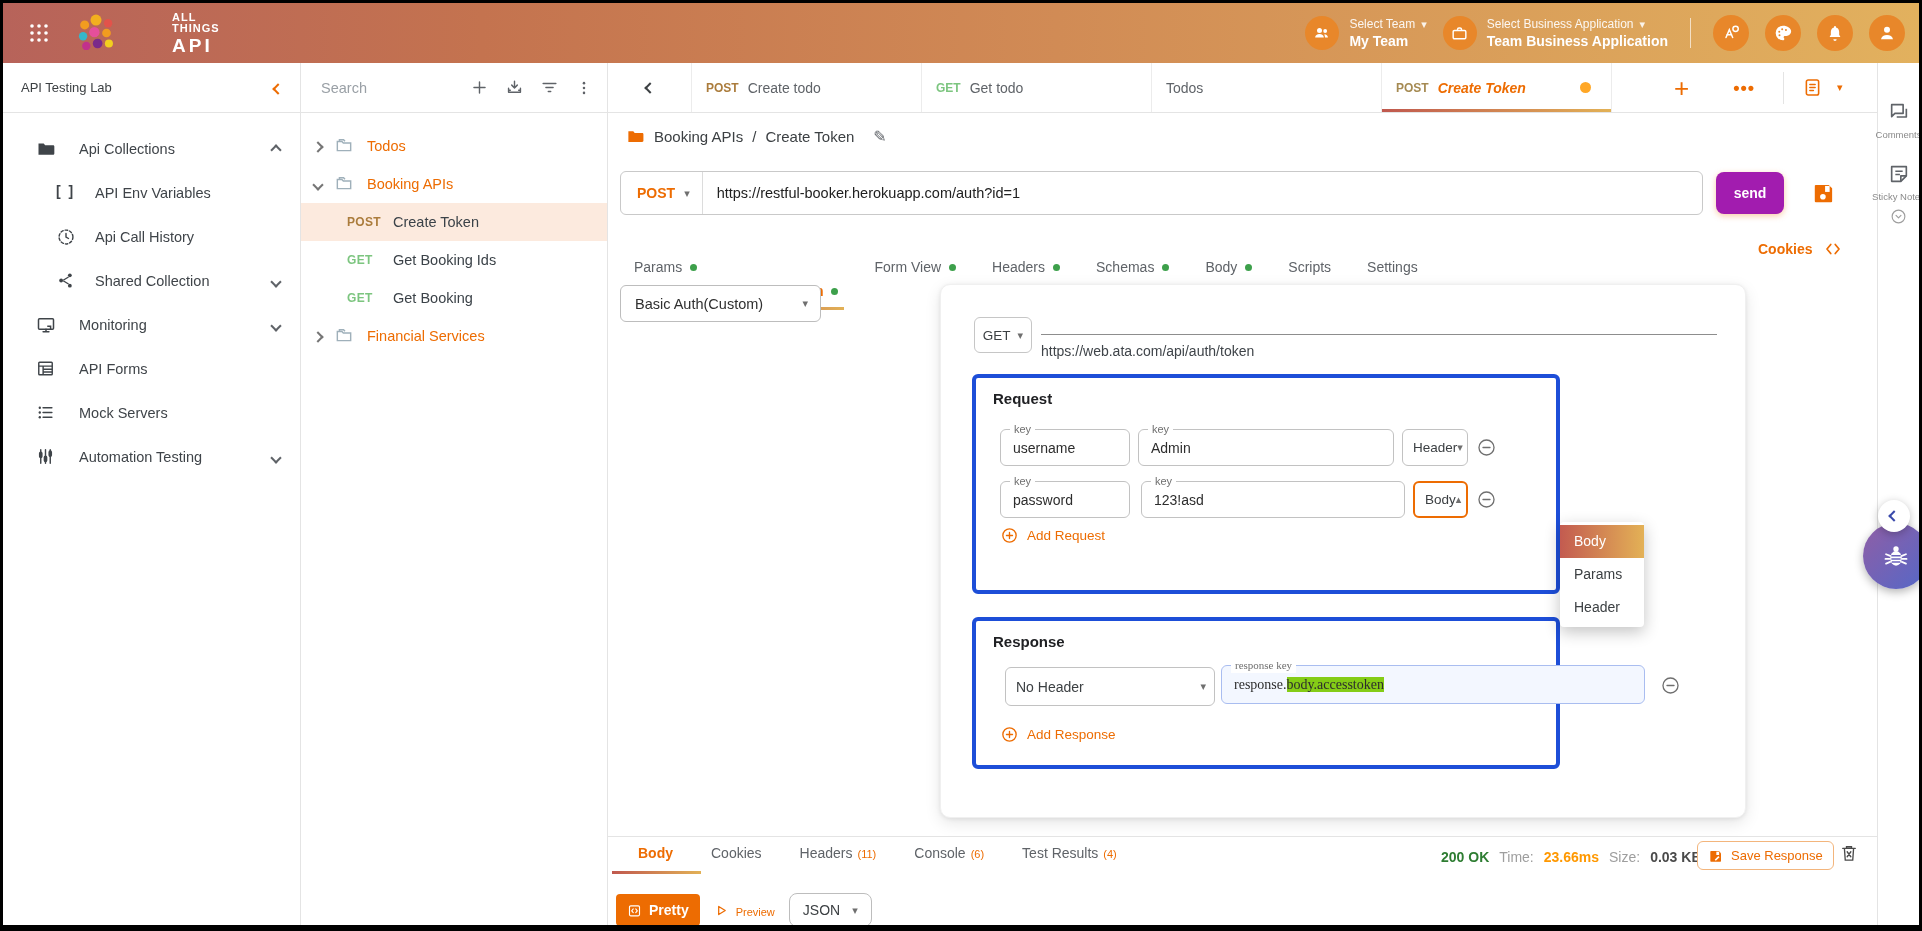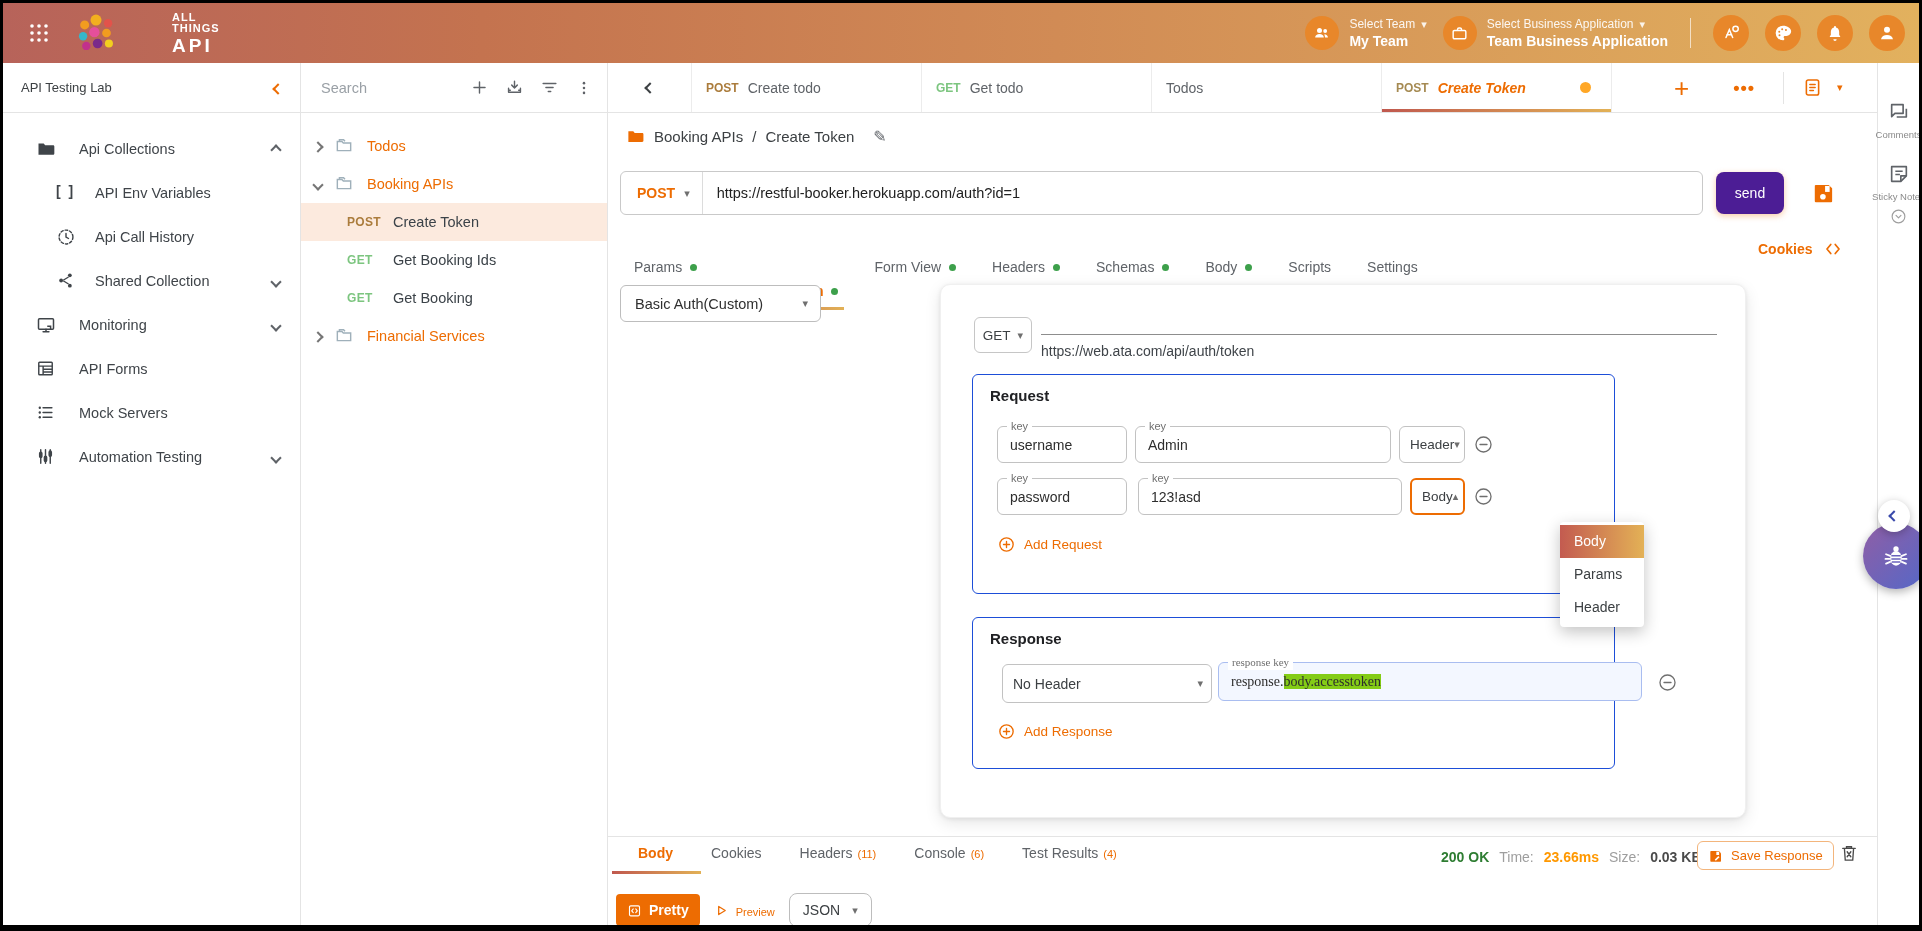--- a/index.html
+++ b/index.html
@@ -81,37 +81,37 @@
   .ts-doc-car { margin-left:14px; cursor:pointer; }
 
   .mbody { position:absolute; top:50px; left:0; right:0; bottom:0; }
   .bc { position:absolute; left:18px; top:14px; display:flex; align-items:center; gap:9px; font-size:15px; color:#3c4043; }
   .bc .pencil { color:#5f6368; font-size:16px; margin-left:10px; cursor:pointer; }
 
   .url-box { position:absolute; left:12px; top:58px; width:1083px; height:44px; border:1px solid #c9c9c9; border-radius:6px; display:flex; align-items:center; background:#fff; }
   .u-method { padding:0 12px 0 16px; color:#ed6c02; font-weight:bold; font-size:14px; display:flex; gap:9px; align-items:center; cursor:pointer; }
   .u-vdiv { width:1px; height:100%; background:#dcdcdc; }
   .u-input { flex:1; border:0; outline:0; font-size:14.5px; color:#212121; padding:0 14px; font-family:inherit; background:transparent; }
-  .send-btn { position:absolute; left:1108px; top:59px; width:68px; height:42px; background:#4c1d95; color:#fff; border:0; border-radius:8px; font-size:14px; display:flex; align-items:center; justify-content:center; cursor:pointer; box-shadow:0 2px 6px rgba(237,108,2,.35); font-family:inherit; }
+  .send-btn { position:absolute; left:1108px; top:59px; width:68px; height:42px; background:#a21caf; color:#fff; border:0; border-radius:8px; font-size:14px; display:flex; align-items:center; justify-content:center; cursor:pointer; box-shadow:0 2px 6px rgba(237,108,2,.35); font-family:inherit;font-weight:bold; }
   .save-ic { position:absolute; left:1203px; top:67px; color:#ed6c02; cursor:pointer; }
 
   .rtabs { position:absolute; left:26px; top:122px; display:flex; gap:36px; align-items:center; }
   .rtab { display:flex; align-items:center; font-size:14px; color:#5f6368; position:relative; cursor:pointer; }
   .rtab.active { color:#ed6c02; font-weight:600;margin-top:48px; }
   .rtab.active::after { content:""; position:absolute; left:-6px; right:-6px; bottom:-11px; height:3px; background:linear-gradient(90deg,#c0584e,#e2b156); }
   .gdot { width:7px; height:7px; border-radius:50%; background:#3da04b; margin-left:8px; }
   .cookies { position:absolute; left:1150px; top:127px; display:flex; align-items:center; gap:12px; color:#ed6c02; font-weight:600; font-size:14px; cursor:pointer; }
 
   .auth-sel { position:absolute; left:12px; top:172px; width:201px; height:37px; border:1px solid #bdbdbd; border-radius:6px; display:flex; align-items:center; justify-content:space-between; padding:0 12px 0 14px; font-size:14.5px; color:#2f2f2f; cursor:pointer; background:#fff; }
 
   .card { position:absolute; left:332px; top:171px; width:806px; height:534px; background:#fff; border:1px solid #f0f0f0; border-radius:10px; box-shadow:0 1px 4px rgba(0,0,0,.08),0 5px 16px rgba(0,0,0,.10); }
   .get-dd { position:absolute; left:33px; top:32px; width:58px; height:36px; border:1px solid #c6c6c6; border-radius:6px; display:flex; align-items:center; justify-content:center; gap:7px; font-size:13.5px; color:#3c4043; cursor:pointer; background:#fff; }
   .get-line { position:absolute; left:100px; top:49px; width:676px; border-top:1.5px solid #8d8d8d; }
   .get-url { position:absolute; left:100px; top:58px; font-size:14px; color:#3f4449; }
-  .gbox { position:absolute; left:31px; width:643px; border:1px solid #1d4ed8; border-radius:6px; background:#fff; }
+  .gbox { position:absolute; left:31px; width:588px; border:4px solid #1d4ed8; border-radius:6px; background:#fff; }
   .box-title { position:absolute; left:17px; top:12px; font-size:15px; font-weight:bold; color:#202124; }
   .fld { position:absolute; border:1px solid #c2c2c2; border-radius:6px; background:#fff; height:37px; }
   .fld .lab { position:absolute; top:-8px; left:9px; font-size:11px; color:#6f6f6f; background:#fff; padding:0 4px; line-height:15px; }
   .fld input { position:absolute; left:0; top:0; width:100%; height:100%; border:0; outline:0; background:transparent; padding:0 12px; font-size:14px; color:#2d2d2d; font-family:inherit; }
   .ddl { position:absolute; height:37px; border:1px solid #c2c2c2; border-radius:6px; background:#fff; display:flex; align-items:center; justify-content:space-between; padding:0 8px 0 10px; font-size:13.5px; color:#3c4043; cursor:pointer; }
   .ddl.open { border:2px solid #ed6c02; }
   .minus { position:absolute; color:#6f6f6f; cursor:pointer; }
   .addlink { position:absolute; display:flex; align-items:center; gap:8px; color:#ed6c02; font-size:13.5px; cursor:pointer; }
   .rk { background:#f3f7ff; border-color:#a9bdf0;font-family:Liberation Serif, serif; }
   .rk .val { position:absolute; left:12px; top:50%; transform:translateY(-50%); font-size:14px; color:#2d2d2d; white-space:nowrap; }
@@ -560,21 +560,21 @@
             <span>Body</span>
             <span class="car">▴</span>
           </div>
           <span class="minus" style="left:500px; top:111px;">
               <svg width="21" height="21" viewBox="0 0 24 24" fill="none" stroke="currentColor" stroke-width="1.5" stroke-linecap="round">
                 <circle cx="12" cy="12" r="8.6"></circle>
                 <path d="M8 12h8"></path>
               </svg>
             </span>
 
-          <div class="addlink" style="left:24px; top:160px;">
+          <div class="addlink" style="left:24px; top:148px;">
             <span>
                 <svg width="19" height="19" viewBox="0 0 24 24" fill="none" stroke="currentColor" stroke-width="1.7" stroke-linecap="round">
                   <circle cx="12" cy="12" r="8.4"></circle>
                   <path d="M12 8.2v7.6M8.2 12h7.6"></path>
                 </svg>
               </span>
             <span>Add Request</span>
           </div>
         </div>
 

